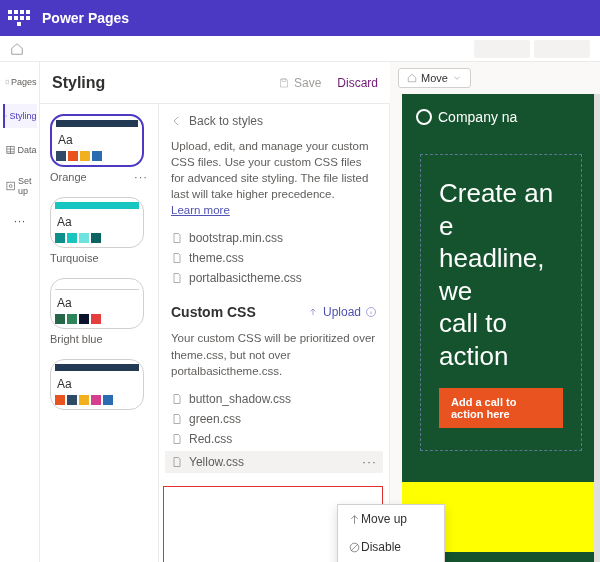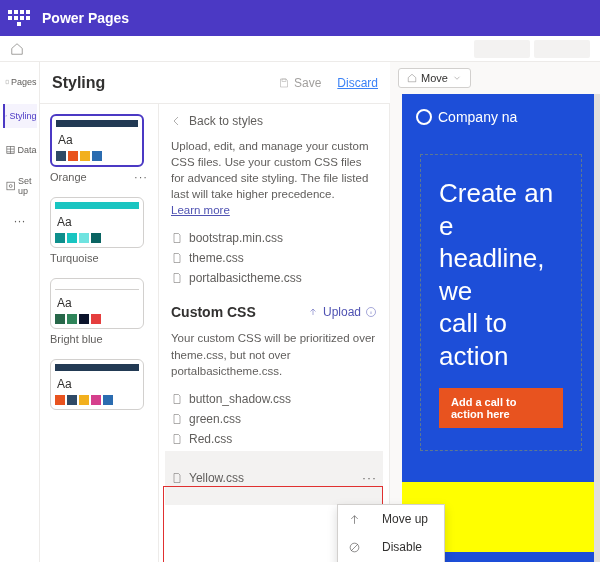--- a/index.html
+++ b/index.html
@@ -17,58 +17,58 @@
   .rail-item { width: 34px; display: flex; align-items: center; gap: 2px; color: #605e5c; cursor: pointer; padding: 4px 0; border-left: 2px solid transparent; }
   .rail-item.active { color: #4b39c4; border-left: 2px solid #4b39c4; background: #f5f3fd; }
   .rail-item svg { width: 16px; height: 16px; stroke: currentColor; fill: none; stroke-width: 1.4; }
   .rail-item span { font-size: 9px; }
   .rail-dots { color: #605e5c; margin-top: 4px; cursor: pointer; }
 
   .column2 { width: 350px; display: flex; border-right: 1px solid #edebe9; }
   .themes-col { width: 119px; border-right: 1px solid #edebe9; display: flex; flex-direction: column; }
   .col-head { height: 42px; display: flex; align-items: center; padding: 0 12px; font-size: 16px; font-weight: 600; border-bottom: 1px solid #edebe9; }
   .col-head .hbtn { color: #a19f9d; font-size: 12px; margin-left: 16px; font-weight: 400; display: flex; align-items: center; gap: 4px; cursor: pointer; }
-  .col-head .hbtn.disc { color: #3b82f6; text-decoration: underline; }
+  .col-head .hbtn.disc { color: #701a75; }
   .col-head .hbtn svg { width: 12px; height: 12px; stroke: currentColor; fill: none; }
   .themes-body { display: flex; flex-direction: column; padding: 10px; gap: 14px; overflow: hidden; }
   .sect-label { font-size: 13px; font-weight: 600; }
-  .thumb { width: 94px; border: 1px solid #d2d0ce; border-radius: 6px; padding: 4px; background: #fff; cursor: pointer; }
+  .thumb { width: 94px; border: 1px solid #d2d0ce; border-radius: 14px; padding: 4px; background: #fff; cursor: pointer; }
   .thumb.sel { border: 2px solid #4b39c4; }
   .thumb .bar { height: 7px; }
   .thumb .aa { font-size: 12px; color: #323130; padding: 6px 0 4px 2px; }
   .thumb .sw { display: flex; gap: 2px; }
   .thumb .sw span { width: 10px; height: 10px; }
   .thumb-row { display:flex; align-items:center; justify-content:space-between; margin-top:4px; color:#605e5c; font-size:11px;}
   .thumb-row .dots { cursor:pointer; letter-spacing:1px; }
 
   .styles-col { flex: 1; position: relative; display: flex; flex-direction: column; }
   .styles-body { padding: 10px 12px; display: flex; flex-direction: column; gap: 10px; position: relative; }
   .back { color: #605e5c; display: flex; align-items: center; gap: 6px; cursor: pointer; }
   .back svg { width: 12px; height: 12px; stroke: currentColor; fill: none; }
   .desc { font-size: 11.5px; color: #605e5c; line-height: 1.4; }
   .desc a { color: #4f52b2; text-decoration: underline; cursor: pointer; }
   .file { display: flex; align-items: center; gap: 6px; color: #605e5c; font-size: 12px; padding: 3px 0; cursor: pointer; }
   .file svg { width: 12px; height: 14px; stroke: currentColor; fill: none; }
   .cust-head { display: flex; justify-content: space-between; align-items: center; margin-top: 6px; }
   .cust-head h3 { font-size: 14px; font-weight: 600; }
   .upload { color: #4f52b2; font-size: 12px; display: flex; align-items: center; gap: 4px; cursor: pointer; }
   .upload svg { width: 12px; height: 12px; stroke: currentColor; fill: none; }
-  .sel-row { background: #f3f2f1; display: flex; justify-content: space-between; align-items: center; padding: 20px 6px; margin: 2px -6px 0 -6px; cursor: pointer; }
+  .sel-row { background: #f3f2f1; display: flex; justify-content: space-between; align-items: center; padding: 4px 6px; margin: 2px -6px 0 -6px; cursor: pointer; }
   .sel-row .dots { letter-spacing: 1px; color: #605e5c; cursor: pointer; }
   .redbox { position: absolute; border: 1.5px solid #e03030; pointer-events: none; }
 
   .context { position: absolute; width: 108px; background: #fff; border: 1px solid #d2d0ce; box-shadow: 0 4px 10px rgba(0,0,0,.15); z-index: 20; }
-  .context .mi { display: flex; align-items: center; gap: 21px; padding: 7px 10px; font-size: 12px; color: #323130; cursor: pointer; }
+  .context .mi { display: flex; align-items: center; gap: 0; padding: 7px 10px; font-size: 12px; color: #323130; cursor: pointer; }
   .context .mi svg { width: 13px; height: 13px; stroke: currentColor; fill: none; }
   .context .mi.blue { color: #1f6cbf; }
 
   .preview { flex: 1; background: #faf9f8; position: relative; overflow: hidden; }
   .bcrumb { position: absolute; left: 8px; top: 6px; background: #fff; border: 1px solid #d2d0ce; border-radius: 3px; padding: 3px 8px; font-size: 11px; display: flex; align-items: center; gap: 4px; cursor: pointer; }
   .bcrumb svg { width: 10px; height: 10px; stroke: #605e5c; fill: none; }
-  .hero { position: absolute; left: 12px; top: 32px; right: 0; bottom: 0; background: #1d4ed8; color: #fff; overflow: hidden; }
+  .hero { position: absolute; left: 12px; top: 32px; right: 0; bottom: 0; background: #14532d; color: #fff; overflow: hidden; }
   .hero-nav { height: 46px; display: flex; align-items: center; padding: 0 14px; font-size: 14px; gap: 6px; }
   .hero-nav .circ { width: 16px; height: 16px; border: 2px solid #fff; border-radius: 50%; }
   .hero-inner { margin: 14px 18px; border: 1px dashed #5d7892; padding: 22px 18px; }
   .hero-inner h1 { font-size: 26px; font-weight: 400; line-height: 1.25; }
   .cta { margin-top: 16px; display: inline-block; background: #e8531f; color: #fff; font-size: 11px; font-weight: 600; padding: 8px 12px; cursor: pointer; }
   .yellow { position: absolute; left: 12px; right: 0; height: 70px; background: #ffff00; }
   .scrolly { position:absolute; right:0; top:32px; bottom:0; width:6px; background:#e1dfdd; }
 </style>
 </head>
 <body>

